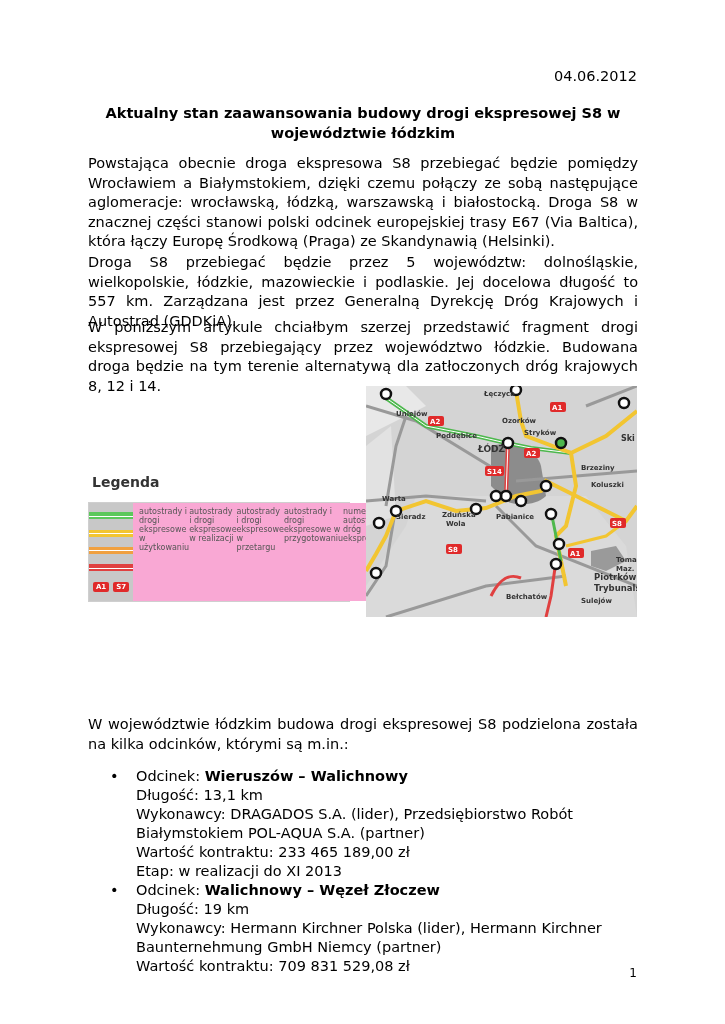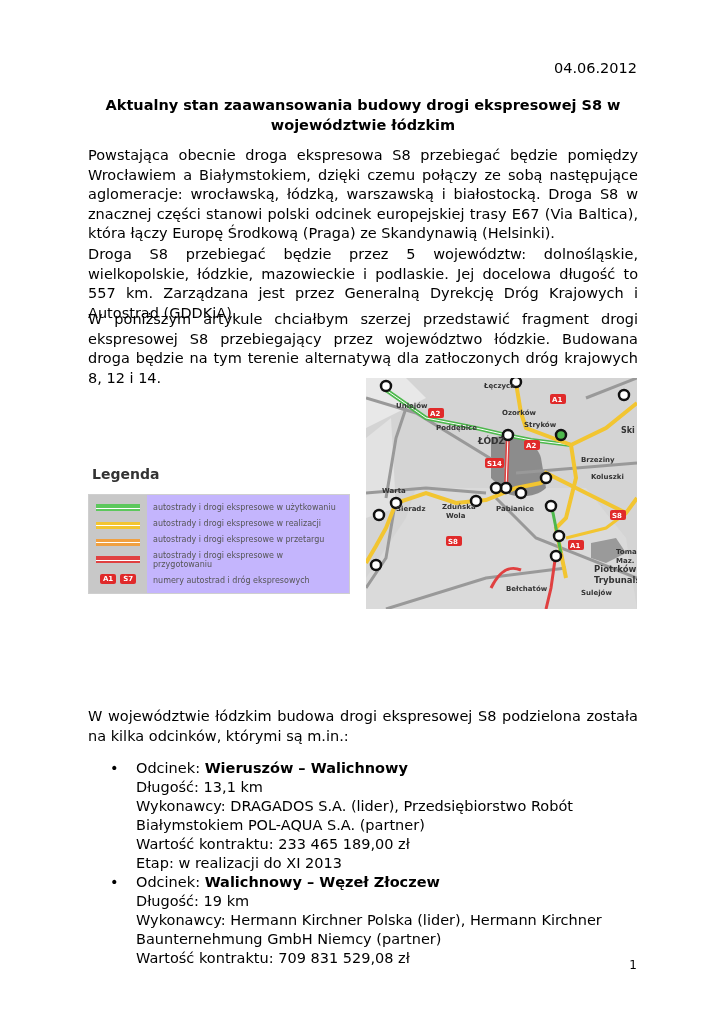--- a/index.html
+++ b/index.html
@@ -1,32 +1,32 @@
 <!DOCTYPE html>
 <html><head>
 <meta charset="utf-8">
 <style>
   html, body { margin: 0; padding: 0; background: #ffffff; }
   body { width: 725px; height: 1024px; position: relative; overflow: hidden;
          font-family: "DejaVu Sans", sans-serif; color: #000; }
-  .page { position: absolute; left: 0; top: 0; width: 725px; height: 719px; }
+  .page { position: absolute; left: 0; top: 8px; width: 725px; height: 719px; }
   .date { position: absolute; top: 60px; right: 88px; font-size: 14.5px; }
   .title { position: absolute; top: 95px; left: 88px; width: 550px; text-align: center;
            font-weight: bold; font-size: 14.5px; line-height: 20px; }
   .para { position: absolute; left: 88px; width: 550px; font-size: 14.5px; line-height: 19.5px;
           text-align: justify; margin: 0; }
   .p1 { top: 146px; }
   .p2 { top: 245px; }
   .p3 { top: 310px; }
   .p4 { top: 707px; }
   .legend-wrap { position: absolute; left: 88px; top: 466px; width: 262px; height: 124px; }
   .legend-title { font-weight: bold; font-size: 14px; color: #333; margin: 0 0 12px 4px; font-family: "DejaVu Sans", sans-serif; }
   .legend-box { display: flex; border: 1px solid #cfcfcf; height: 98px; }
   .legend-swatches { width: 58px; background: #c8c8c8; display: flex; flex-direction: column; justify-content: space-around; align-items: center; padding: 4px 0; }
-  .legend-labels { flex: 1; background: #c4b5fd; display: flex; flex-direction: column; justify-content: space-around; padding: 4px 6px; font-size: 8px; color: #555; }
+  .legend-labels { flex: 1; background: #f9a8d4; display: flex; flex-direction: row; justify-content: space-around; padding: 4px 6px; font-size: 8px; color: #555; }
   .sw { width: 44px; height: 7px; border-top: 2px solid; border-bottom: 2px solid; box-sizing: border-box; position: relative; }
   .sw::after { content: ""; position: absolute; left: 0; right: 0; top: 50%; height: 1px; background: #fff; }
   .badges { display: flex; gap: 4px; }
   .badge { background: #e02a2a; color: #fff; font-size: 7px; font-weight: bold; padding: 1px 3px; border-radius: 2px; }
   .map { position: absolute; left: 366px; top: 378px; width: 271px; height: 231px; background: #d6d6d6; overflow: hidden; }
   .caption { position: absolute; left: 88px; top: 643px; font-size: 12.5px; font-style: italic; line-height: 16px; }
   .list { position: absolute; left: 108px; top: 757px; width: 540px; margin: 2px; padding: 0; list-style: none; font-size: 14.5px; line-height: 19px; }
   .list li { position: relative; padding-left: 26px; }
   .list li::before { content: "•"; position: absolute; left: 0; top: 0; }
   .b { font-weight: bold; }

